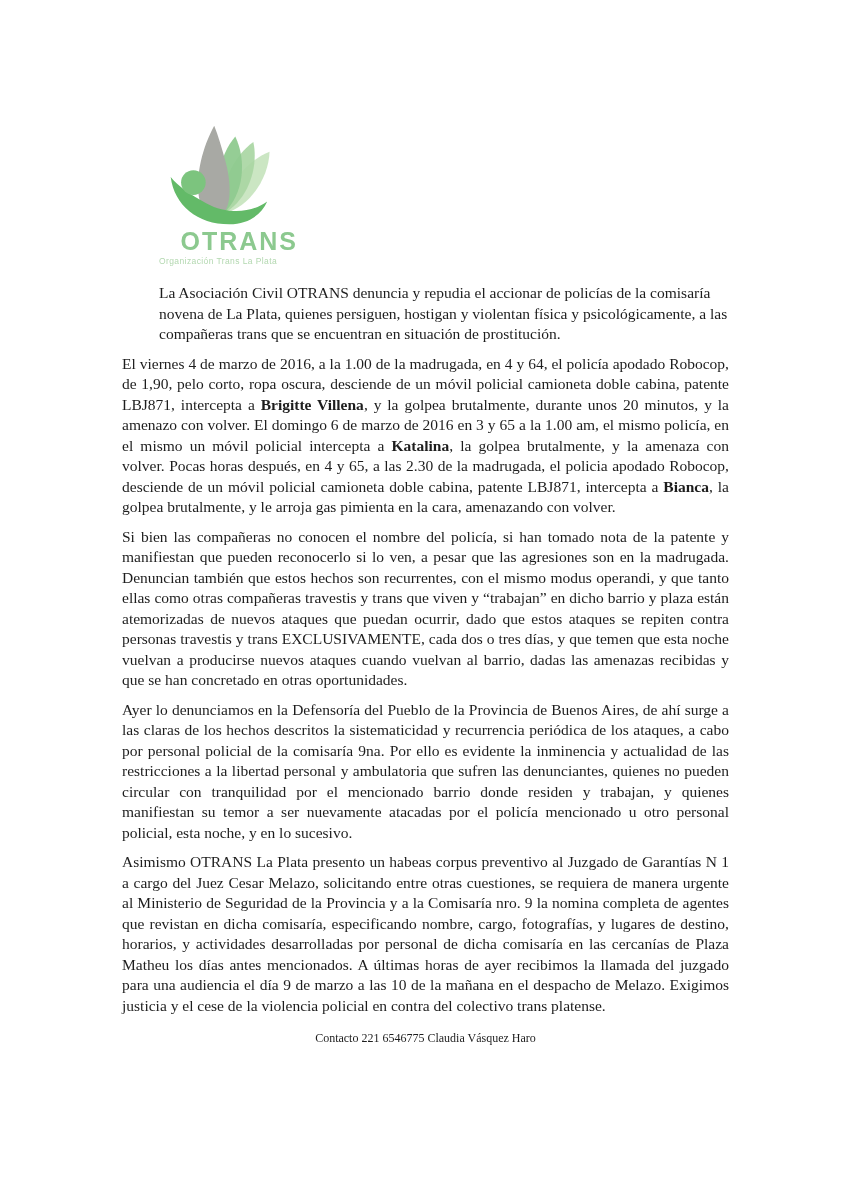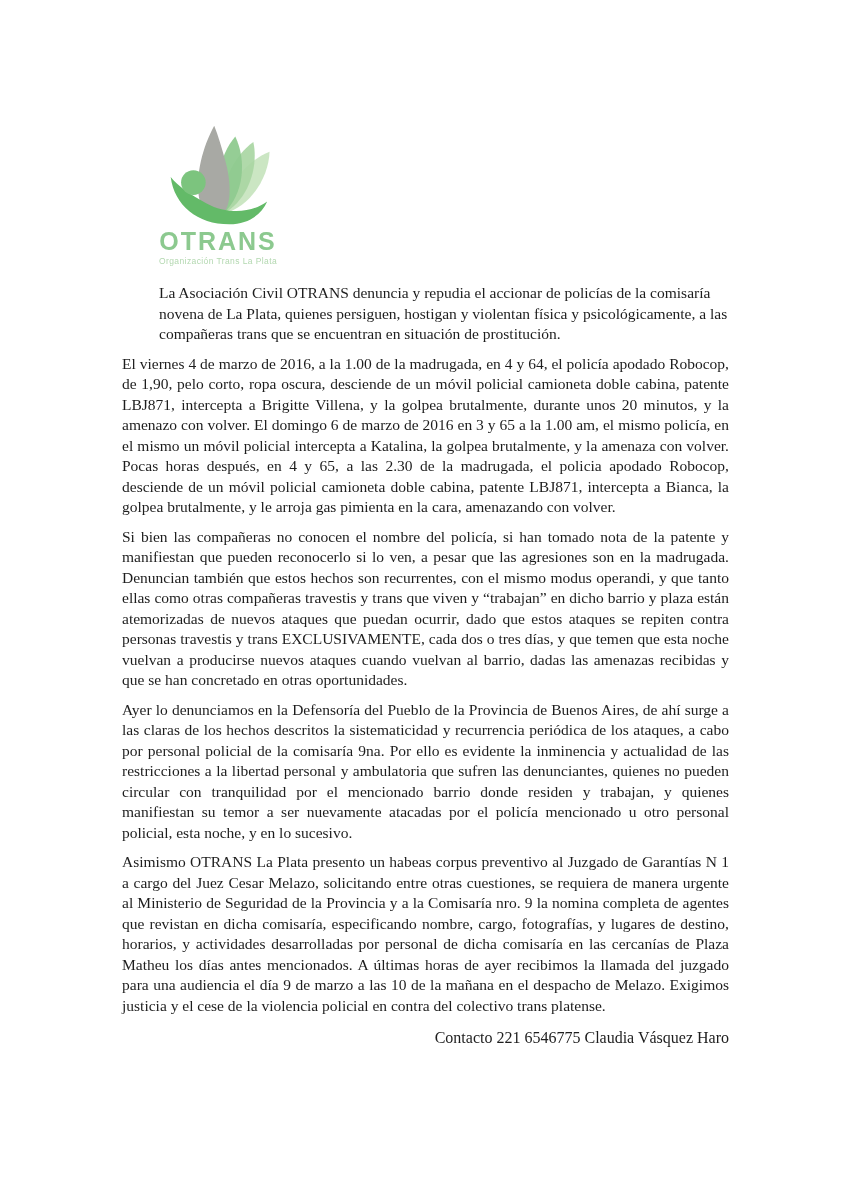--- a/index.html
+++ b/index.html
@@ -31,20 +31,21 @@
     width: 114px;
     height: 106px;
   }
   .logo-brand {
     font-family: "Liberation Sans", sans-serif;
     font-weight: bold;
     font-size: 25px;
     letter-spacing: 2px;
     line-height: 1;
     margin-top: 1px;
+    text-align: right;
   }
   .logo-tagline {
     font-family: "Liberation Sans", sans-serif;
     font-size: 8.5px;
     letter-spacing: 0.4px;
     margin-top: 3px;
     line-height: 1;
   }
 
   
@@ -66,27 +67,27 @@
     font-size: 15.5px;
     line-height: 20.5px;
     text-align: justify;
     margin: 0 0 9px 0;
   }
   .body-para.align-left {
     text-align: left;
     margin-left: 37px;
   }
   .body-para b {
-    font-weight: normal;
+    font-weight: bold;
   }
   .contact-line {
-    font-size: 16px;
+    font-size: 12px;
     line-height: 20.5px;
     margin: 12px 0 0 0;
-    text-align: right;
+    text-align: center;
   }
 </style>
 </head>
 <body>
 
 <div class="page">
 
   <div class="logo">
     <svg class="logo-icon" viewBox="0 0 120 112" xmlns="http://www.w3.org/2000/svg">
 

